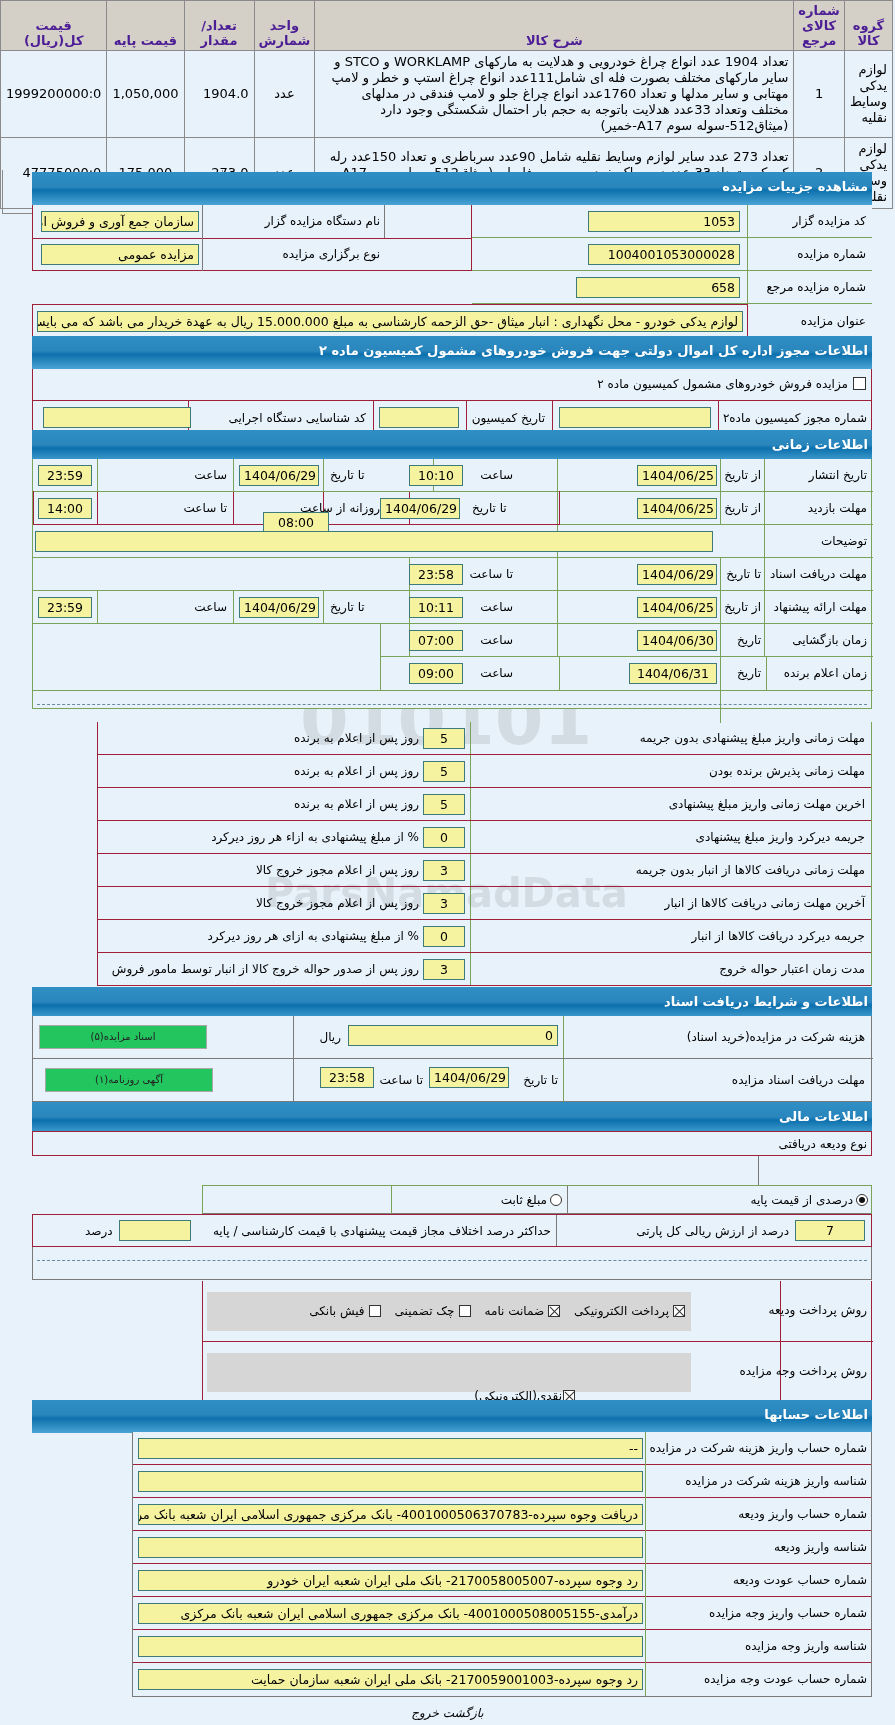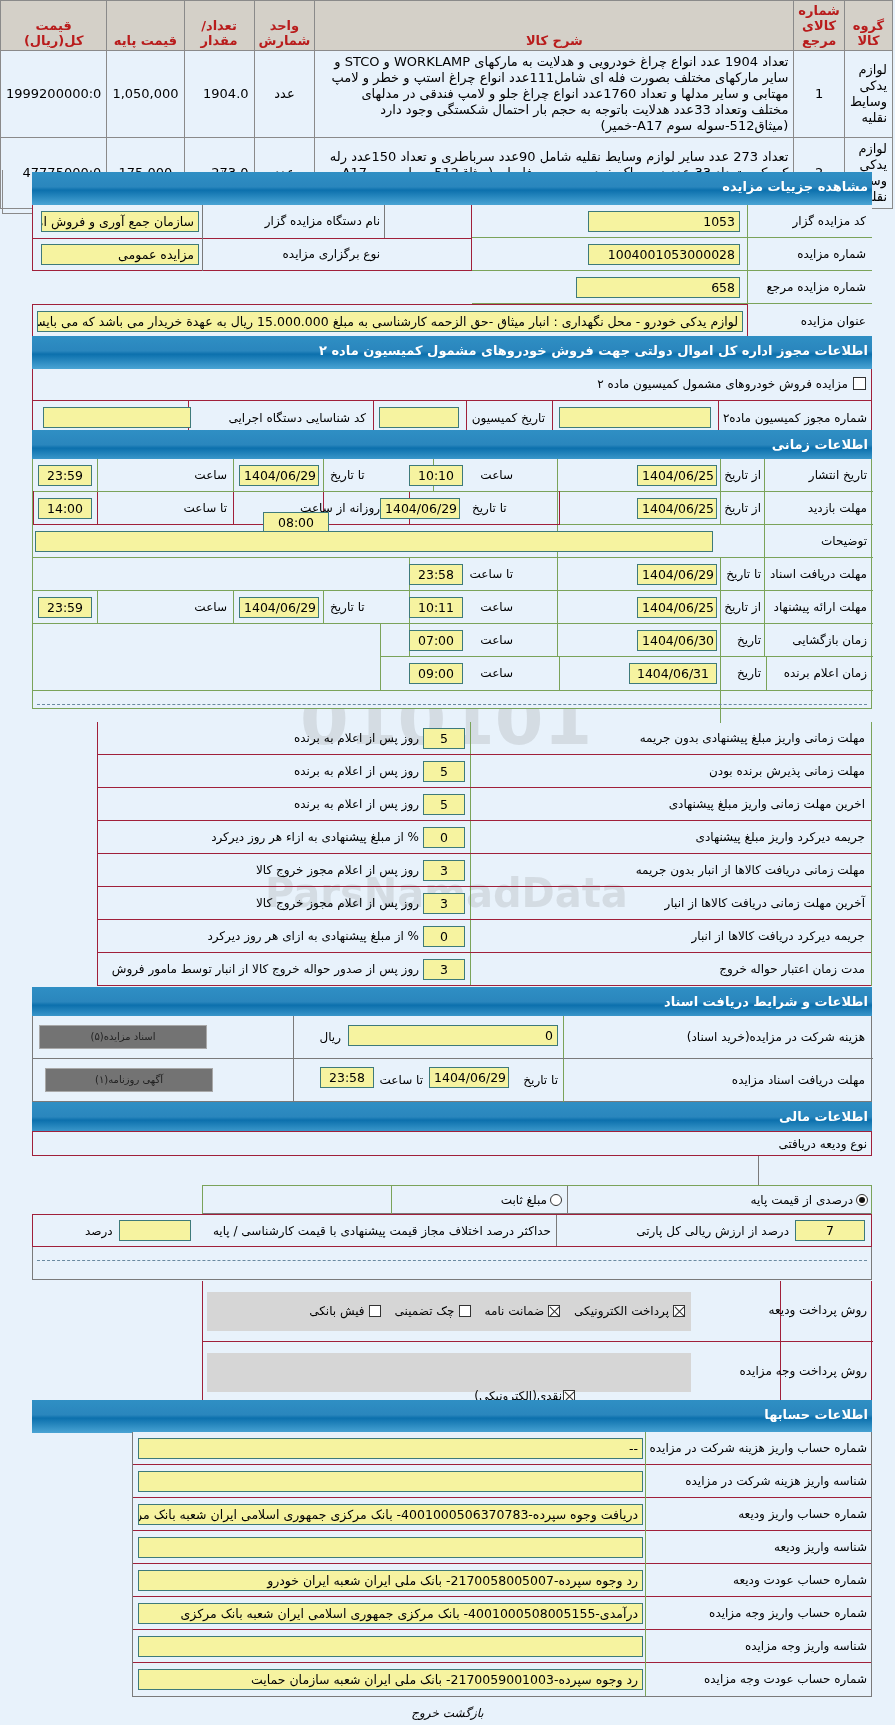--- a/index.html
+++ b/index.html
@@ -6,39 +6,39 @@
   html, body { margin: 0; padding: 0; }
   body {
     width: 895px; height: 1725px; overflow: hidden;
     background: #e8f2fb;
     font-family: "DejaVu Sans", sans-serif;
     font-size: 12px; color: #000;
     direction: rtl; position: relative;
   }
   
   .items { position: absolute; left: 0; top: 0; width: 893px; border-collapse: collapse; direction: rtl; }
-  .items th { background: #d4d0c8; border: 1px solid #8a8a8a; font-weight: bold; font-size: 13px; line-height: 15px; padding: 2px 4px; height: 36px; text-align: center; vertical-align: bottom; color:#b91c1c; }
+  .items th { background: #d4d0c8; border: 1px solid #8a8a8a; font-weight: bold; font-size: 13px; line-height: 15px; padding: 2px 4px; height: 36px; text-align: center; vertical-align: bottom; color:#4c1d95; }
   .items td { border: 1px solid #8a8a8a; background: #e8f2fb; font-size: 13px; line-height: 16px; padding: 3px 5px; vertical-align: middle; }
   .items td.num { text-align: left; direction: ltr; }
   .items td.c { text-align: center; }
   .items td.desc { text-align: right; }
   .ghost { position:absolute; border:1px solid #8a8a8a; border-top:none; background:transparent; }
 
   
   .panel { position: absolute; left: 32px; width: 840px; }
   .hdr {
     height: 33px; color: #fff; font-weight: bold; font-size: 13px;
     padding: 4px 4px 0 0; line-height: 22px;
     background: linear-gradient(to bottom, #2f8fc4 0%, #2a86bd 45%, #0c70ad 55%, #4aa4d4 100%);
   }
   .row { display: flex; direction: rtl; border-bottom: 1px solid #7aa35a; background: #e8f2fb; }
   .fld { background: #f6f3a0; border: 1px solid #3e7a7a; height: 21px; line-height: 19px; padding: 0 4px; font-size: 12.5px; white-space: nowrap; overflow: hidden; direction: rtl; text-align: right; }
   .fld.ltr { direction: ltr; text-align: right; }
   .fld.c { text-align: center; direction: ltr; }
-  .btn { background: #737373; border: 1px solid #a8a8a8; height: 24px; line-height: 22px; text-align: center; font-size: 10px; color:#222; }
+  .btn { background: #22c55e; border: 1px solid #a8a8a8; height: 24px; line-height: 22px; text-align: center; font-size: 10px; color:#222; }
   .chk { display:inline-block; width:12px; height:12px; border:1px solid #333; background:#fff; vertical-align:middle; position:relative; }
   .chk.x::before, .chk.x::after { content:""; position:absolute; left:5px; top:-1px; width:1px; height:13px; background:#333; }
   .chk.x::before { transform: rotate(45deg); }
   .chk.x::after { transform: rotate(-45deg); }
   .radio { display:inline-block; width:12px; height:12px; border:1px solid #333; border-radius:50%; background:#fff; vertical-align:middle; position:relative; }
   .radio.on::after { content:""; position:absolute; left:2px; top:2px; width:6px; height:6px; border-radius:50%; background:#111; }
   .abs { position:absolute; }
   .redbox { border:1px solid #a0203a; }
   .dashed { border-top: 1px dashed #6a8aa0; }
   .graybox { background:#d6d6d6; }

